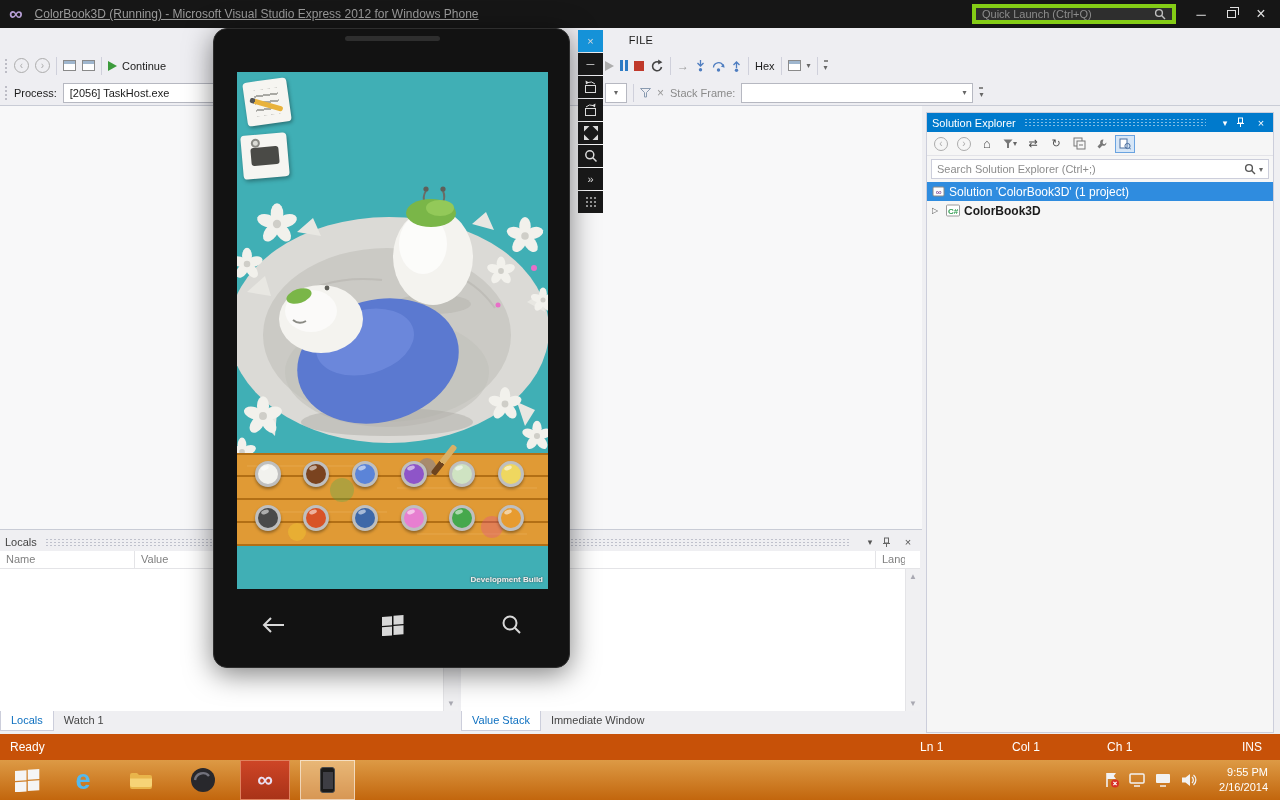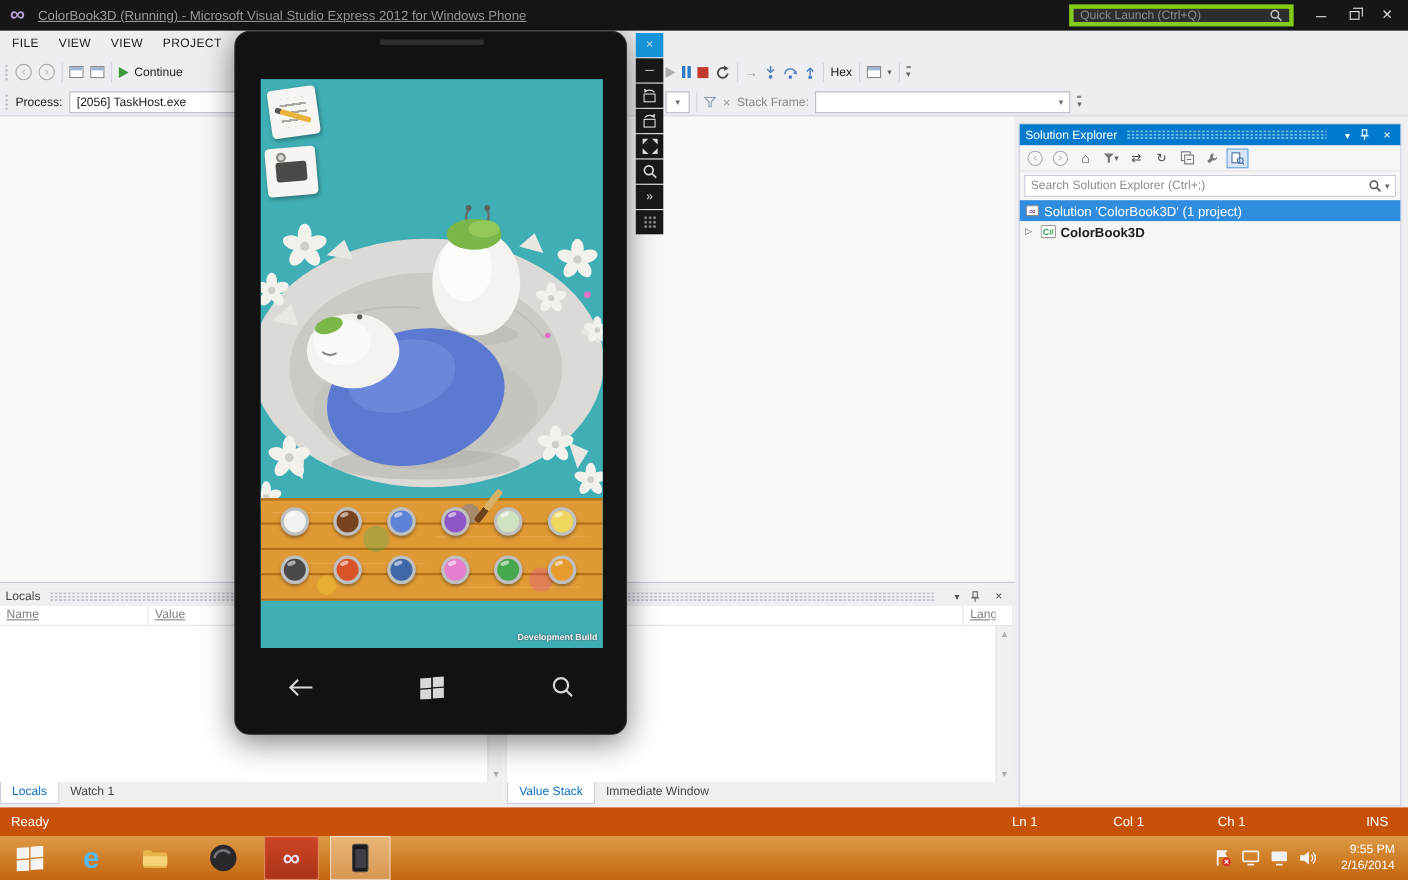--- a/index.html
+++ b/index.html
@@ -10,21 +10,21 @@
   #titlebar { position:absolute; left:0; top:0; width:1280px; height:28px; background:#161616; display:flex; align-items:center; }
   .vs-logo { margin-left:9px; font-size:19px; font-weight:bold; color:#B79FD6; line-height:26px; }
   .title-text { color:#9A9A9A; font-size:12px; margin-left:12px; white-space:nowrap;text-decoration:underline; }
   .quick-launch { position:absolute; left:972px; top:4px; width:204px; height:20px; background:#2E2E2E; border:4px solid #84cc16; color:#8C8C8C; display:flex; align-items:center; justify-content:space-between; padding:0 6px; }
   .win-controls { position:absolute; right:4px; top:0; height:28px; display:flex; align-items:center; }
   .win-btn { width:30px; height:28px; display:flex; align-items:center; justify-content:center; color:#E0E0E0; font-size:13px; }
   .restore-glyph { width:9px; height:8px; border:1px solid #E0E0E0; position:relative; }
   .restore-glyph::before { content:""; position:absolute; left:2px; top:-4px; width:8px; height:7px; border:1px solid #E0E0E0; border-bottom:none; border-left:none; }
 
   
-  #menubar { position:absolute; left:0; top:28px; width:1280px; height:24px; background:#EEEEF2; display:flex; align-items:center; padding-left:2px; }
+  #menubar { position:absolute; left:0; top:28px; width:1280px; height:24px; background:#EEEEF2; display:flex; align-items:center; padding-left:2px;flex-direction:column; }
   .menu-item { padding:0 9px; line-height:24px; color:#1B1B1B; letter-spacing:.3px; cursor:default; }
   #toolbar1 { position:absolute; left:0; top:52px; width:1280px; height:27px; background:#EEEEF2; }
   #toolbar2 { position:absolute; left:0; top:79px; width:1280px; height:27px; background:#EEEEF2; border-bottom:1px solid #C9CCD6; }
   .tb-group { position:absolute; top:0; height:27px; display:flex; align-items:center; gap:6px; }
   .grip { width:4px; height:16px; background:radial-gradient(#BDBDC6 1px, transparent 1.2px); background-size:4px 4px; }
   .tsep { width:1px; height:18px; background:#CFD0DB; }
   .nav-circle { width:15px; height:15px; border-radius:50%; border:1px solid #ACACAC; color:#ACACAC; font-size:10px; line-height:13px; text-align:center; }
   .tri-green { width:0; height:0; border-left:9px solid #3C9B3C; border-top:5px solid transparent; border-bottom:5px solid transparent; }
   .tri-gray { width:0; height:0; border-left:9px solid #ADADAD; border-top:5px solid transparent; border-bottom:5px solid transparent; }
   .pause-bars { display:flex; gap:2px; }
@@ -38,21 +38,21 @@
 
   
   #workspace { position:absolute; left:0; top:106px; width:1280px; height:628px; background:#EFEFF2; }
   #editor-area { position:absolute; left:0; top:0; width:922px; height:424px; background:#F8F8F9; border-bottom:1px solid #C9CCD6; }
 
   .panel { position:absolute; background:#FFF; }
   .panel-header { height:18px; background:#EFEFF2; display:flex; align-items:center; padding:0 5px; color:#444; }
   .hdr-dots { flex:1; height:9px; margin:0 8px; background:radial-gradient(#BFC1CC 1px, transparent 1.2px); background-size:4px 3px; }
   .hdr-ic { width:14px; text-align:center; color:#555; font-size:9px; margin-left:5px; }
   .col-header { height:18px; background:#FFF; border-bottom:1px solid #E4E4E7; display:flex; color:#808080; }
-  .col-cell { border-right:1px solid #E4E4E7; padding:2px 10px 0 6px;text-decoration:underline; }
+  .col-cell { border-right:1px solid #E4E4E7; padding:2px 10px 0 6px; }
   .tab-strip { position:absolute; left:0; bottom:0; right:0; height:20px; background:#EFEFF2; display:flex; align-items:stretch; }
   .ptab { padding:3px 10px 0 10px; color:#454545; }
   .ptab.active { background:#FFF; border:1px solid #CCCEDB; border-top:none; color:#0E70C0; }
   .vscroll { position:absolute; width:15px; background:#F0F0F2; border-left:1px solid #E4E4E7; }
   .scr-arrow { height:15px; text-align:center; color:#A9A9B2; font-size:8px; line-height:15px; }
   .scr-arrow.dn { position:absolute; bottom:0; left:0; right:0; }
 
   #locals-panel { left:0; top:427px; width:458px; height:198px; }
   #callstack-panel { left:461px; top:427px; width:459px; height:198px; }
 

